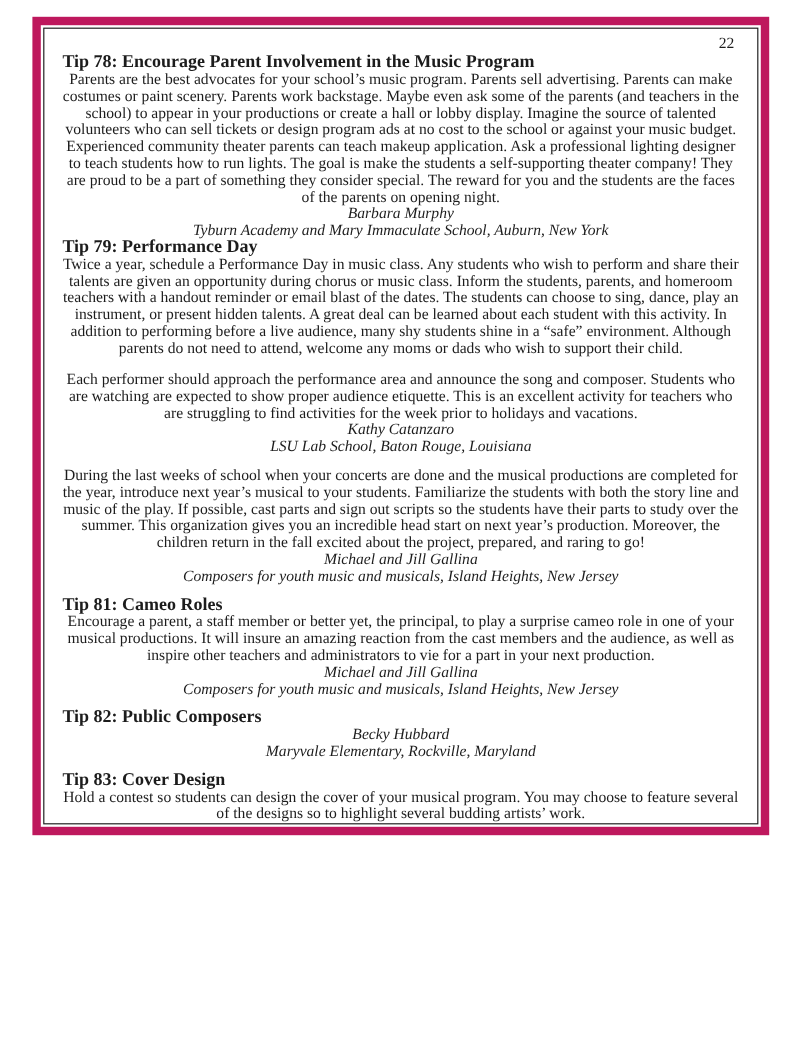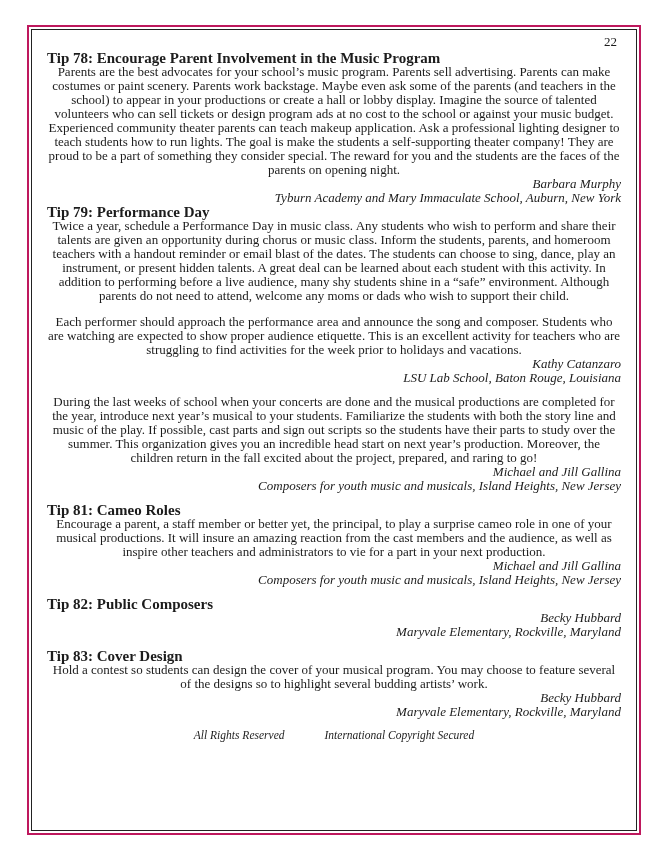--- a/index.html
+++ b/index.html
@@ -14,25 +14,25 @@
   .page {
     position: relative;
     width: 667px;
     height: 864px;
     background: #ffffff;
     overflow: hidden;
   }
   .frame {
     position: absolute;
     left: 27px;
-    top: 25px;
+    top: 14px;
     width: 614px;
-    height: 810px;
+    height: 682px;
     box-sizing: border-box;
-    border: 2px solid #be185d;
+    border: 7px solid #be185d;
     padding: 2px;
   }
   .frame-inner {
     box-sizing: border-box;
     width: 100%;
     height: 100%;
     border: 1px solid #222222;
     padding: 4px 15px 6px 15px;
     overflow: hidden;
   }
@@ -57,21 +57,21 @@
   .tip-body {
     font-size: 13px;
     line-height: 14px;
     margin: 0;
     text-align: center;
   }
   .tip-body + .tip-body {
     margin-top: 12px;
   }
   .attribution {
-    text-align: right;
+    text-align: center;
     font-style: italic;
     font-size: 13px;
     line-height: 14px;
   }
   .footer {
     margin-top: 4px;
     text-align: center;
     font-style: italic;
     font-size: 11.5px;
     line-height: 13.5px;

